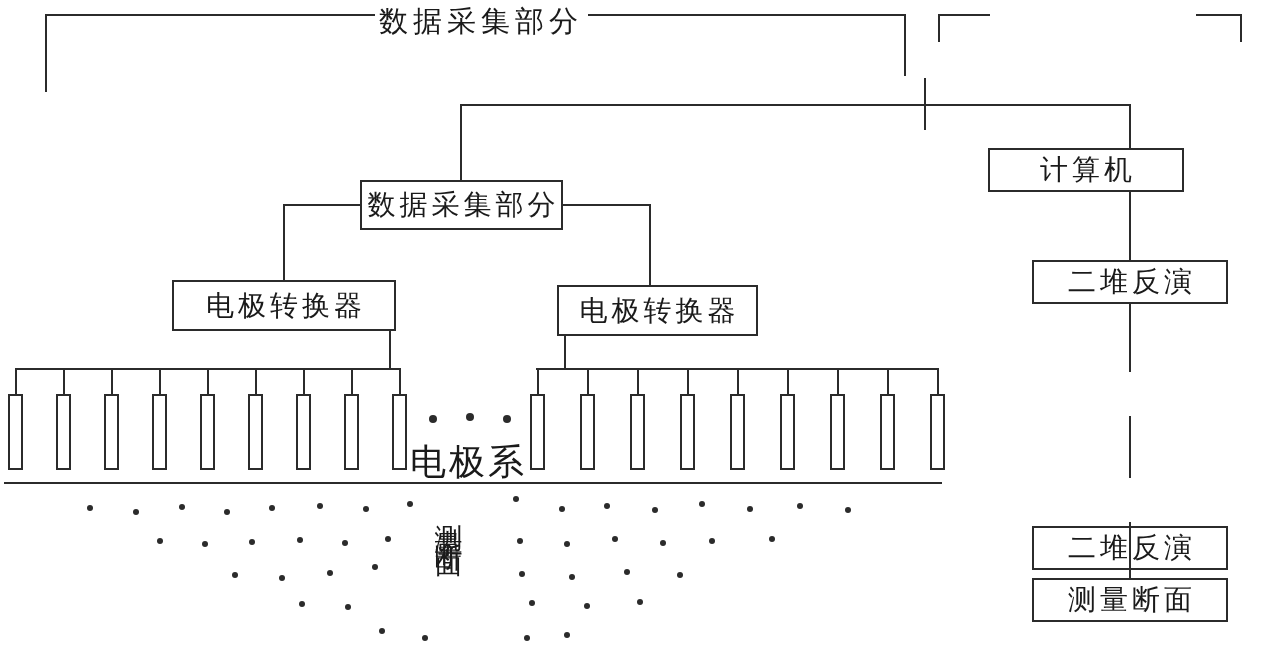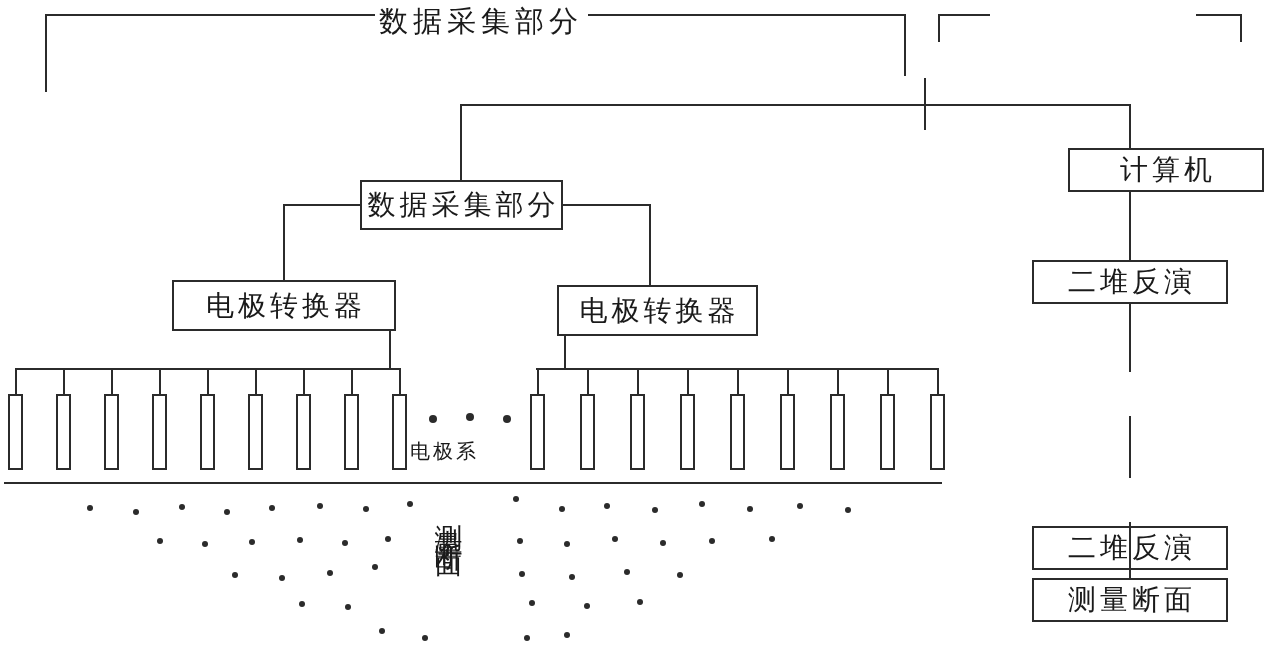--- a/index.html
+++ b/index.html
@@ -11,21 +11,21 @@
   }
   .hline { position:absolute; height:2px; background:var(--line,#2b2b2b); }
   .vline { position:absolute; width:2px;  background:var(--line,#2b2b2b); }
   .box {
     position:absolute; border:2px solid var(--line,#2b2b2b); background:#fff;
     display:flex; align-items:center; justify-content:center;
     font-size:28px; letter-spacing:4px; text-indent:4px; white-space:nowrap;
   }
   .label { position:absolute; font-size:29px; letter-spacing:5px; white-space:nowrap; }
   .label.center { text-align:center; }
-  .small-label { position:absolute; font-size:20px; letter-spacing:3px; white-space:nowrap; }
+  .small-label { position:absolute; font-size:36px; letter-spacing:3px; white-space:nowrap; }
   .vertical-label {
     position:absolute; writing-mode:vertical-rl; text-orientation:upright;
     font-size:28px; letter-spacing:9px; line-height:1;
   }
   .electrode { position:absolute; border:2px solid var(--line,#2b2b2b); background:#fff; }
   .dot { position:absolute; border-radius:50%; background:var(--line,#2b2b2b); }
 </style>
 </head>
 <body>
 
@@ -160,21 +160,21 @@
       <div class="dot" style="left: 677px; top: 572px; width: 6px; height: 6px;"></div>
       <div class="dot" style="left: 529px; top: 600px; width: 6px; height: 6px;"></div>
       <div class="dot" style="left: 584px; top: 603px; width: 6px; height: 6px;"></div>
       <div class="dot" style="left: 637px; top: 599px; width: 6px; height: 6px;"></div>
       <div class="dot" style="left: 524px; top: 635px; width: 6px; height: 6px;"></div>
       <div class="dot" style="left: 564px; top: 632px; width: 6px; height: 6px;"></div>
     </div>
 
   <div class="vertical-label" style="left:434px; top:502px;">测量断面</div>
 
-  <div class="box" style="left:1068px; top:148px; width:196px; height:44px;text-align:center;">
+  <div class="box" style="left:988px; top:148px; width:196px; height:44px;text-align:center;">
     <span>计算机</span>
   </div>
   <div class="vline" style="left:1129px; top:192px; height:68px;"></div>
 
   <div class="box" style="left:1032px; top:260px; width:196px; height:44px;">
     <span>二堆反演</span>
   </div>
   <div class="vline" style="left:1129px; top:304px; height:68px;"></div>
 
   <div class="vline" style="left:1129px; top:416px; height:62px;"></div>

